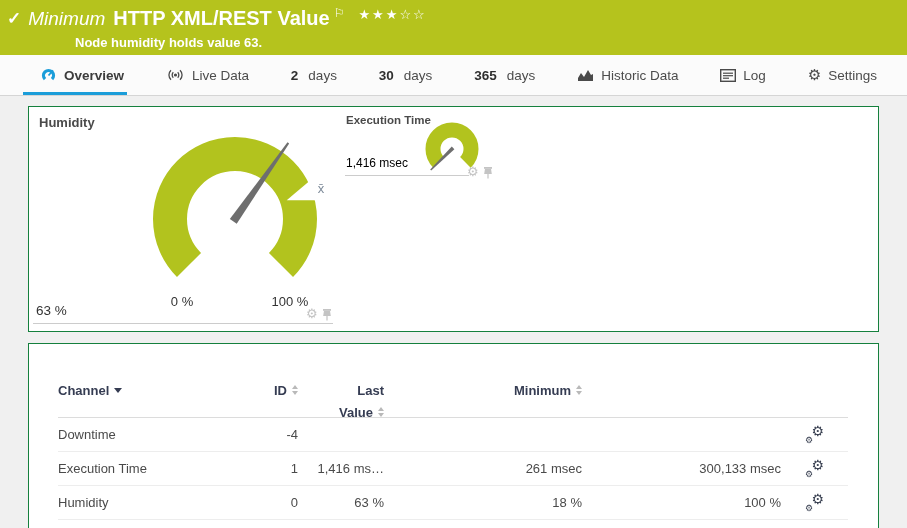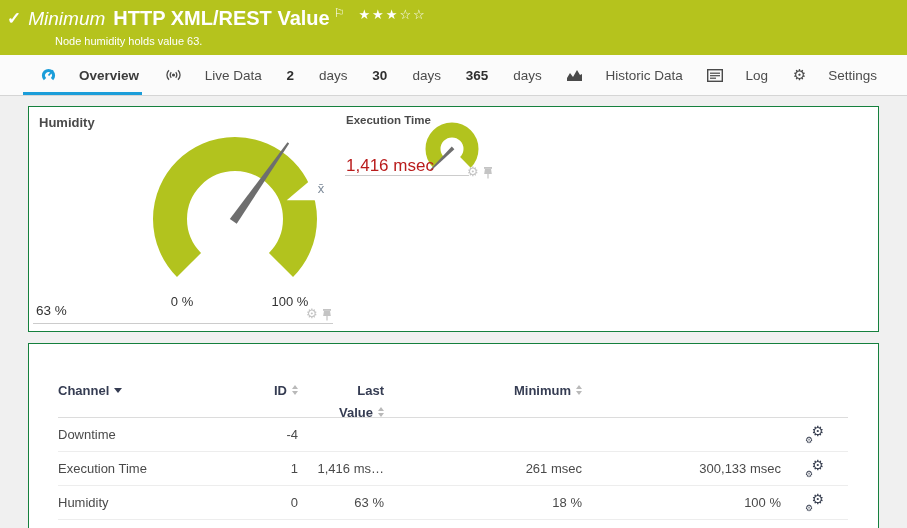--- a/index.html
+++ b/index.html
@@ -7,27 +7,27 @@
   .page { width:907px; height:528px; overflow:hidden; background:#f0f0f0; position:relative; }
 
   
   .sensor-header { height:55px; background:#b5c31d; color:#fff; padding:5px 0 0 7px; }
   .h1 { display:flex; align-items:center; height:27px; }
   .check-ic { font-size:17px; font-weight:bold; margin-right:7px; }
   .kind { font-style:italic; font-size:19px; margin-right:8px; }
   .title { font-size:20px; font-weight:bold; }
   .flag-ic { font-size:12px; align-self:flex-start; margin:1px 0 0 4px; }
   .stars { font-size:13px; letter-spacing:2px; align-self:flex-start; margin:2px 0 0 14px; }
-  .h2 { font-size:11px; font-weight:normal; margin:3px 0 0 48px; }
+  .h2 { font-size:13px; font-weight:bold; margin:3px 0 0 68px; }
 
   
   .tabs { height:41px; background:#fbfbfb; border-bottom:1px solid #d5d5d5;
           display:flex; align-items:stretch; justify-content:space-between;
           padding:0 30px 0 40px; }
-  .tab { display:flex; align-items:center; gap:22px; font-size:13.5px; color:#4c4c4c;
+  .tab { display:flex; align-items:center; gap:7px; font-size:13.5px; color:#4c4c4c;
          position:relative; cursor:pointer; white-space:nowrap; }
   .tab.active { font-weight:bold; color:#3c3c3c; }
   .tab.active::after { content:""; position:absolute; left:-17px; right:-3px; bottom:0;
          height:3px; background:#1b9dd9; }
   .tab .num { font-weight:bold; color:#2f2f2f; margin-right:3px; }
   .gear-glyph { font-style:normal; }
   .tab .gear-glyph { font-size:15px; color:#4a4a4a; }
 
   
   .main { padding:10px 28px 0; }
@@ -41,21 +41,21 @@
   .g-current { position:absolute; left:7px; top:196px; font-size:13.5px; color:#333; }
   .g-min { position:absolute; left:131px; top:187px; width:44px; text-align:center; font-size:13px; color:#333; }
   .g-max { position:absolute; left:236px; top:187px; width:50px; text-align:center; font-size:13px; color:#333; }
   .g-underline { position:absolute; left:4px; top:216px; width:300px; height:1px; background:#ccc; }
   .tools { display:flex; align-items:flex-end; gap:4px; color:#c4c4c4; }
   .tools .gear-glyph { font-size:13px; color:#c4c4c4; }
   .g-tools { position:absolute; left:277px; top:199px; }
 
   
   .et-title { position:absolute; left:317px; top:7px; font-size:11.5px; font-weight:bold; color:#4a4a4a; }
-  .et-value { position:absolute; left:317px; top:49px; font-size:17px; color:#b91c1c; }
+  .et-value { position:absolute; left:317px; top:49px; font-size:12px; color:#000000; }
   .et-gauge { position:absolute; left:389px; top:8px; }
   .et-underline { position:absolute; left:316px; top:68px; width:124px; height:1px; background:#ccc; }
   .et-tools { position:absolute; left:438px; top:57px; }
 
   
   .t-wrap { margin:0 30px 0 29px; }
   .t-head, .t-row { display:grid; grid-template-columns:190px 50px 86px 198px 199px 1fr; }
   .t-head { height:74px; padding-top:38px; border-bottom:1px solid #dcdcdc;
             font-size:13px; font-weight:bold; color:#353c52; }
   .th { display:flex; justify-content:flex-end; align-items:flex-start; gap:5px; line-height:17px; cursor:pointer; }

